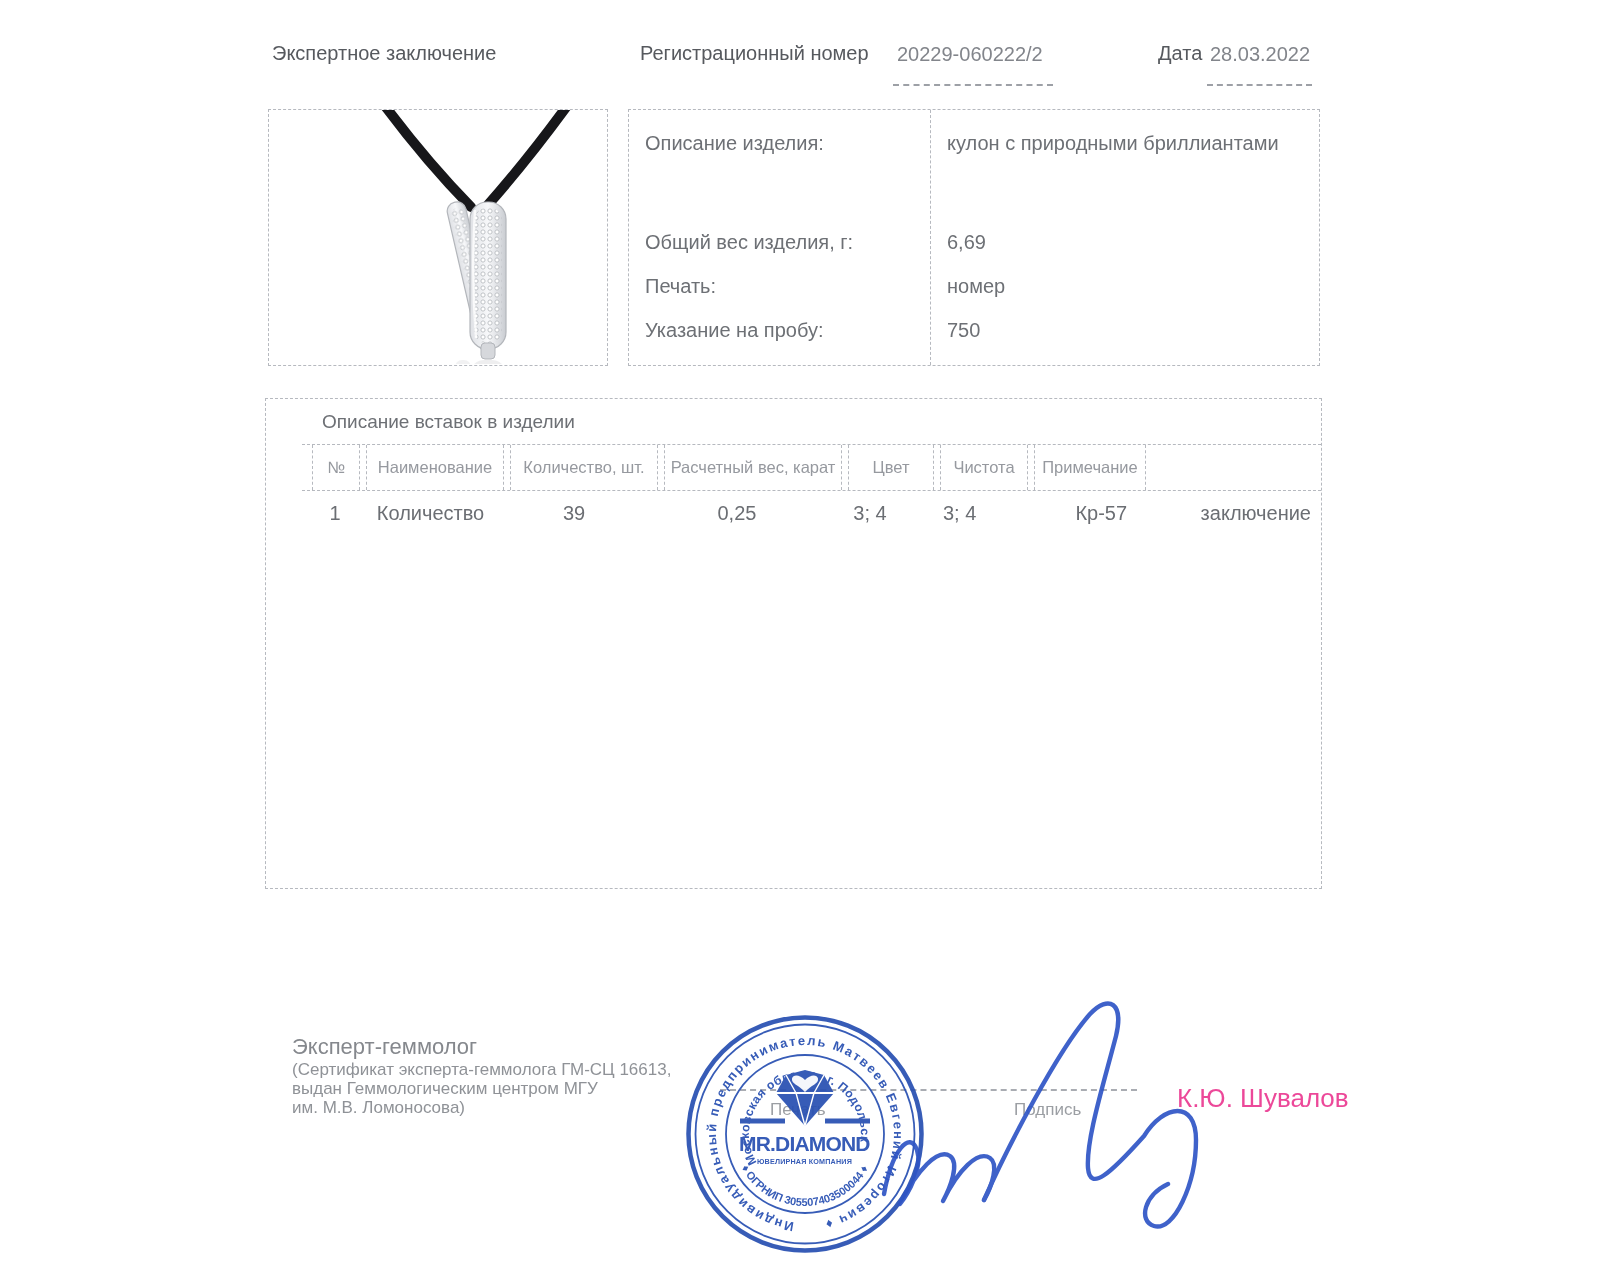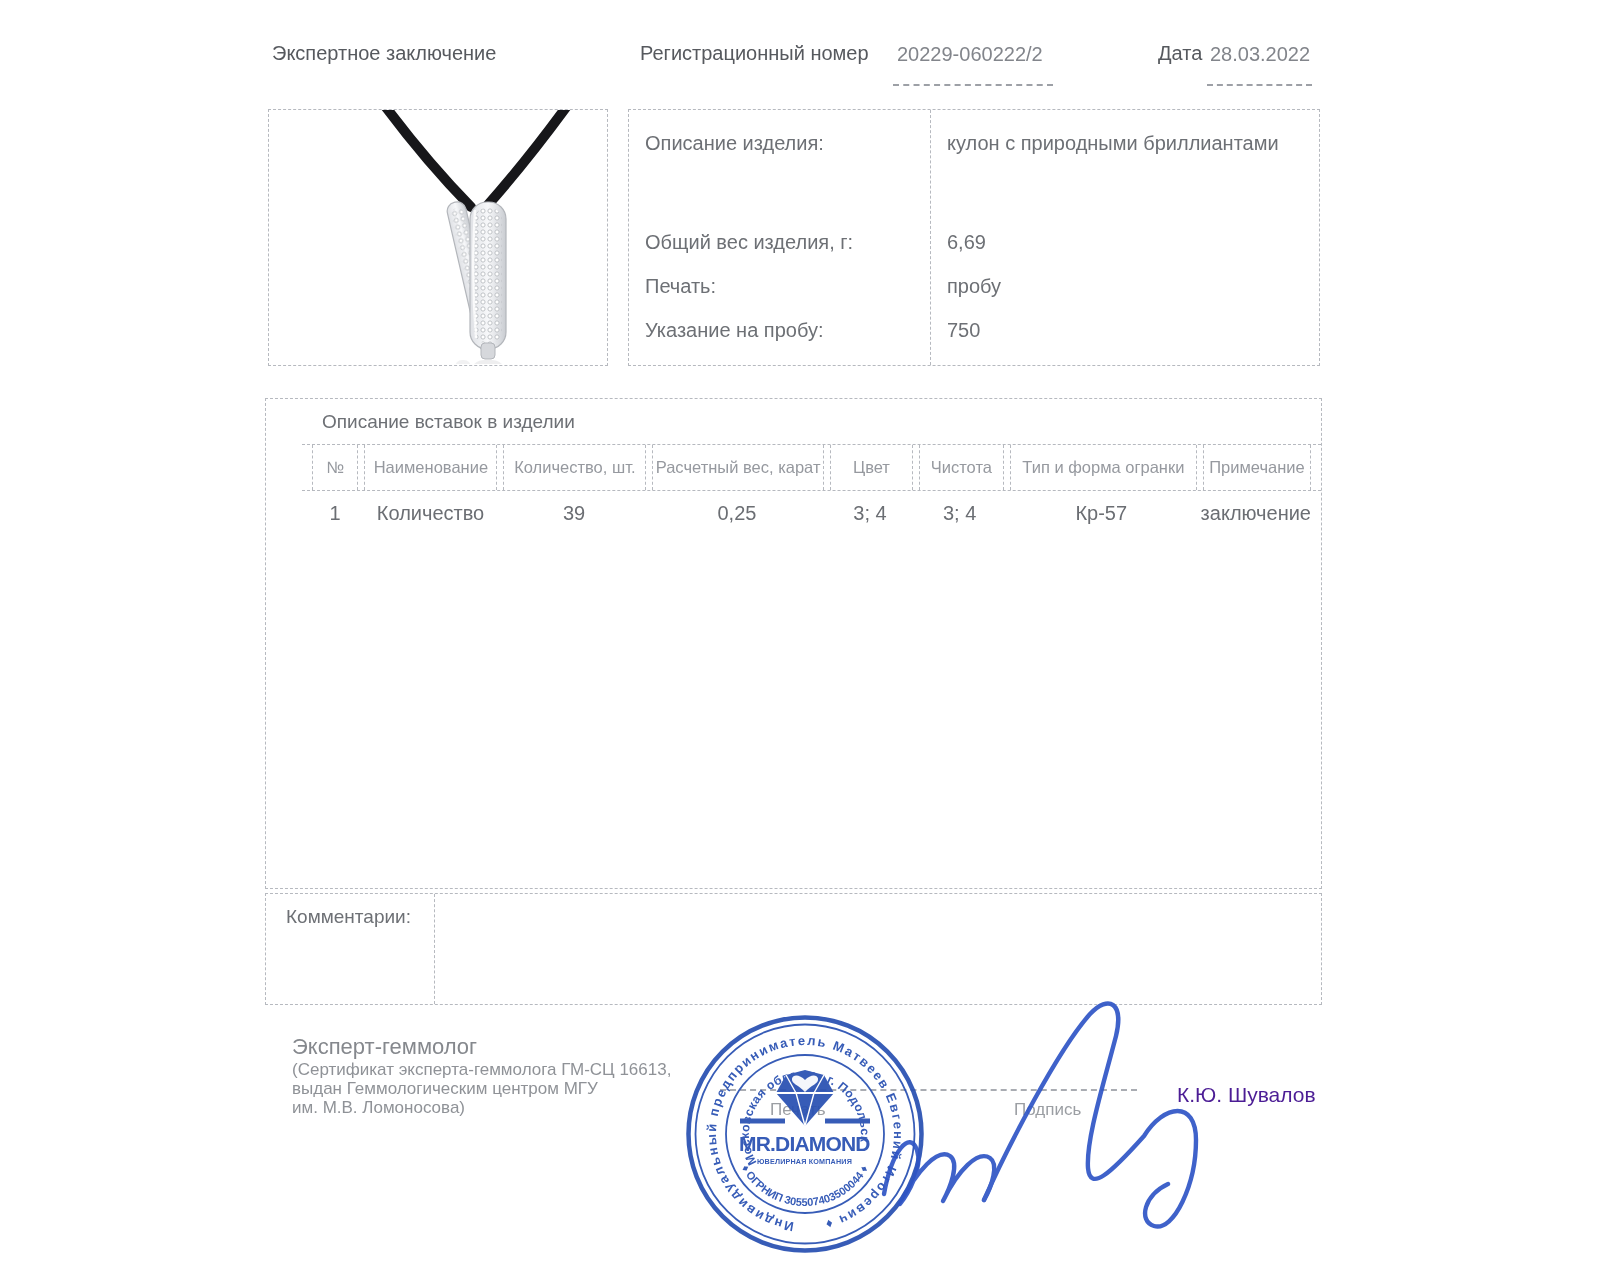--- a/index.html
+++ b/index.html
@@ -22,21 +22,21 @@
               display:flex; align-items:center; justify-content:center;
               font-size:16.5px; color:#96999f; white-space:nowrap; }
   .data-row { display:flex; gap:6px; padding:0 10px; margin-top:7px; height:30px; }
   .data-cell { display:flex; align-items:center; justify-content:center;
                font-size:20px; color:#6b6e73; white-space:nowrap; }
   .w0{width:48px;} .w1{width:138px;} .w2{width:148px;} .w3{width:178px;}
   .w4{width:86px;} .w5{width:88px;} .w6{width:194px;} .w7{width:112px;}
   .caption-gray { font-size:17px; color:#9b9ea3; white-space:nowrap; }
   .expert-title { font-size:22px; color:#85888d; }
   .expert-line { font-size:17px; color:#8f9297; line-height:19px; white-space:nowrap; }
-  .sig-name { font-size:21px; color:#4c1d95; white-space:nowrap; }
+  .sig-name { font-size:26px; color:#ec4899; white-space:nowrap; }
 </style>
 </head>
 <body>
 
 <div class="page">
 
   <div class="abs lbl-bold" style="left:272px; top:42px;">Экспертное заключение</div>
 
   <div class="abs lbl-bold" style="left:640px; top:42px;">Регистрационный номер</div>
   <div class="abs val-gray" style="left:897px; top:43px;">20229-060222/2</div>
@@ -80,56 +80,50 @@
     </svg>
   </div>
 
   <div class="abs dash-box" style="left:628px; top:109px; width:692px; height:257px;">
     <div class="v-div" style="left:301px;"></div>
     <div class="abs desc-text" style="left:16px; top:22px;">Описание изделия:</div>
     <div class="abs desc-text" style="left:318px; top:22px;">кулон с природными бриллиантами</div>
     <div class="abs desc-text" style="left:16px; top:121px;">Общий вес изделия, г:</div>
     <div class="abs desc-text" style="left:318px; top:121px;">6,69</div>
     <div class="abs desc-text" style="left:16px; top:165px;">Печать:</div>
-    <div class="abs desc-text" style="left:318px; top:165px;">пробу</div>
+    <div class="abs desc-text" style="left:318px; top:165px;">номер</div>
     <div class="abs desc-text" style="left:16px; top:209px;">Указание на пробу:</div>
     <div class="abs desc-text" style="left:318px; top:209px;">750</div>
   </div>
 
   <div class="abs dash-box" style="left:265px; top:398px; width:1057px; height:491px;">
     <div class="tbl-title-row">
       <div class="tbl-title">Описание вставок в изделии</div>
     </div>
     <div class="hdr-row">
       <div class="hdr-cell w0">№</div>
       <div class="hdr-cell w1">Наименование</div>
       <div class="hdr-cell w2">Количество, шт.</div>
       <div class="hdr-cell w3">Расчетный вес, карат</div>
       <div class="hdr-cell w4">Цвет</div>
       <div class="hdr-cell w5">Чистота</div>
-      <div class="hdr-cell w6">Тип и форма огранки</div>
       <div class="hdr-cell w7">Примечание</div>
     </div>
     <div class="data-row">
       <div class="data-cell w0">1</div>
       <div class="data-cell w1">Количество</div>
       <div class="data-cell w2">39</div>
       <div class="data-cell w3">0,25</div>
       <div class="data-cell w4">3; 4</div>
       <div class="data-cell w5">3; 4</div>
       <div class="data-cell w6">Кр-57</div>
       <div class="data-cell w7">заключение</div>
     </div>
   </div>
 
-  <div class="abs dash-box" style="left:265px; top:893px; width:1057px; height:112px;">
-    <div class="v-div" style="left:168px;"></div>
-    <div class="abs" style="left:20px; top:12px; font-size:19px; color:#6d7075;">Комментарии:</div>
-    <div class="abs desc-text" style="left:190px; top:12px;"></div>
-  </div>
 
   <div class="abs expert-title" style="left:292px; top:1034px;">Эксперт-геммолог</div>
   <div class="abs expert-line" style="left:292px; top:1060px;">(Сертификат эксперта-геммолога ГМ-СЦ 16613,</div>
   <div class="abs expert-line" style="left:292px; top:1079px;">выдан Геммологическим центром МГУ</div>
   <div class="abs expert-line" style="left:292px; top:1098px;">им. М.В. Ломоносова)</div>
 
   <div class="abs" style="left:720px; top:1089px; width:417px; border-top:2px dashed #a9acb2;"></div>
   <div class="abs caption-gray" style="left:770px; top:1100px;">Печать</div>
   <div class="abs caption-gray" style="left:1014px; top:1100px;">Подпись</div>
   <div class="abs sig-name" style="left:1177px; top:1083px;">К.Ю. Шувалов</div>

